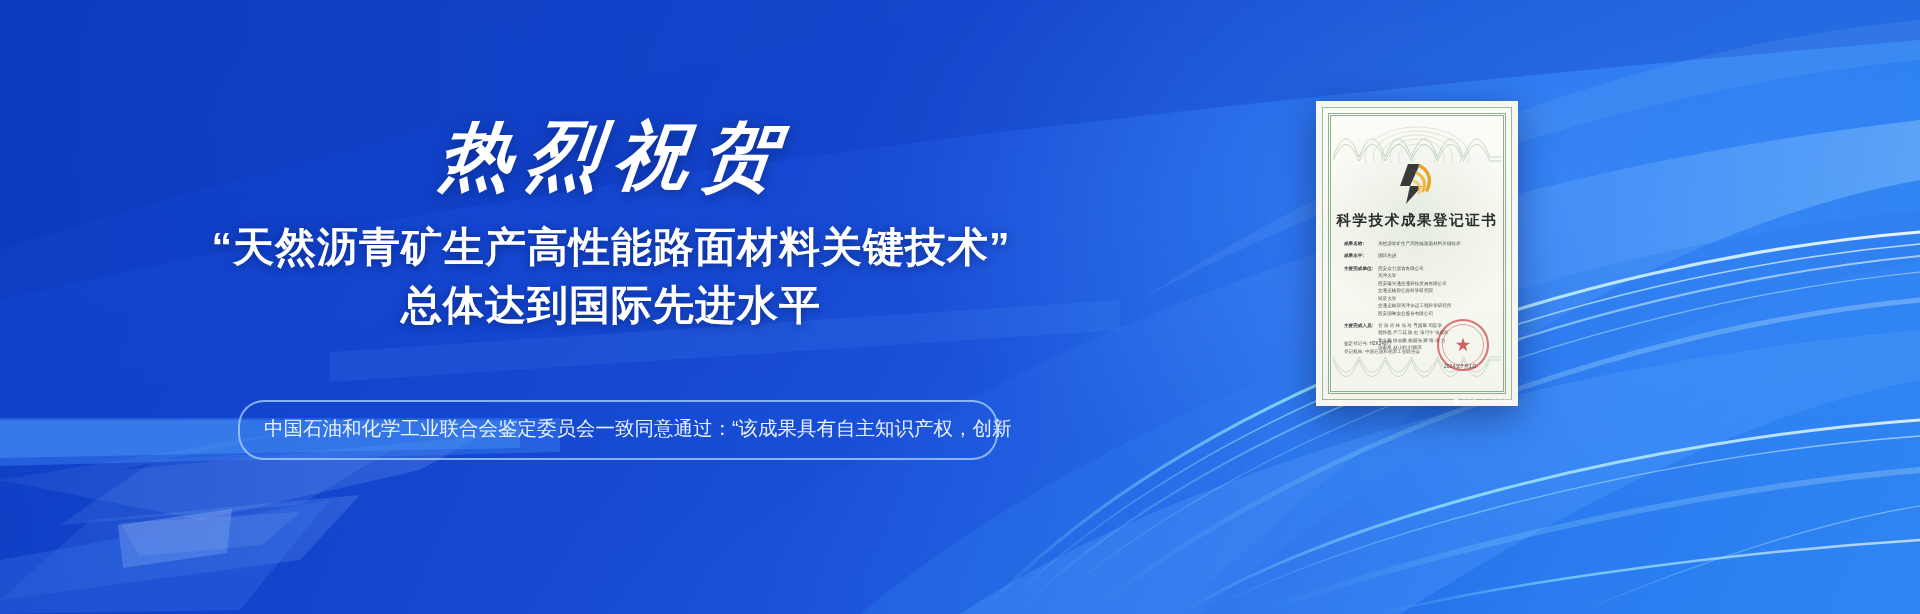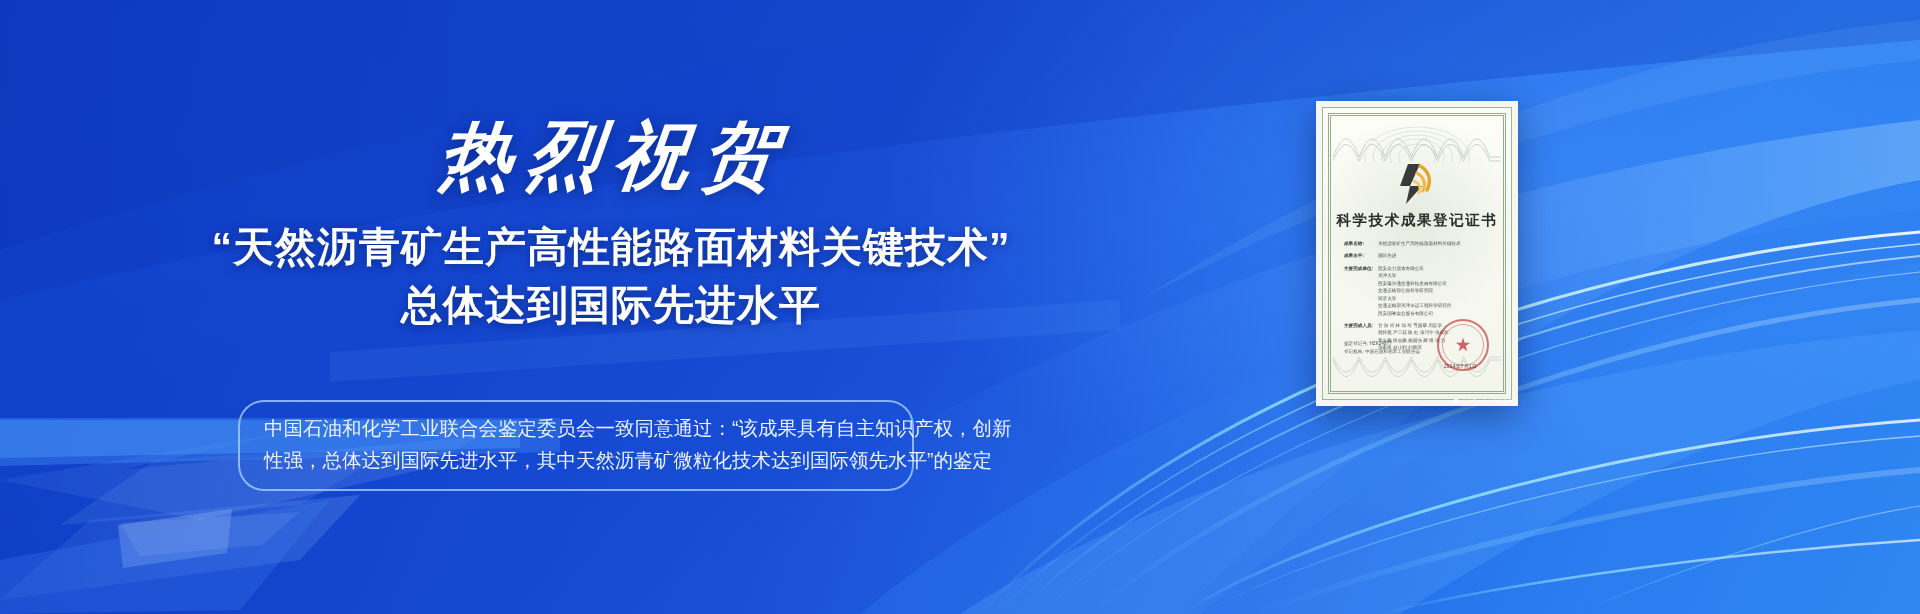--- a/index.html
+++ b/index.html
@@ -55,21 +55,21 @@
     letter-spacing: 1px;
     line-height: 1.42;
     text-shadow: 0 2px 10px rgba(0,16,70,0.5);
     white-space: nowrap;
   }
   .headline .l2 { display: block; }
 
   .desc-box {
     position: absolute;
     left: 238px; top: 400px;
-    width: 676px;
+    width: 760px;
     padding: 11px 24px 13px 24px;
     border: 2px solid rgba(175,215,255,0.75);
     border-radius: 26px;
     background: rgba(28,84,215,0.12);
     color: #eaf3ff;
     font-size: 19.5px;
     line-height: 1.62;
     text-align: justify;
     text-align-last: center;
   }
@@ -236,21 +236,20 @@
 
     <div class="congrats">热烈祝贺</div>
 
     <div class="headline">
       <span class="l1">“天然沥青矿生产高性能路面材料关键技术”</span>
       <span class="l2">总体达到国际先进水平</span>
     </div>
 
     <div class="desc-box">
       <p>中国石油和化学工业联合会鉴定委员会一致同意通过：“该成果具有自主知识产权，创新</p>
-      <p>性强，总体达到国际先进水平，其中天然沥青矿微粒化技术达到国际领先水平”的鉴定</p>
     </div>
   </div>
 
   <div class="cert-wrap">
     <div class="cert-inner">
       <div class="cert-border2"></div>
 
       <div class="cert-guilloche">
         <svg viewBox="0 0 180 46" preserveAspectRatio="none" aria-hidden="true">
           <g fill="none" stroke="#8fae8e" stroke-width="0.7">

